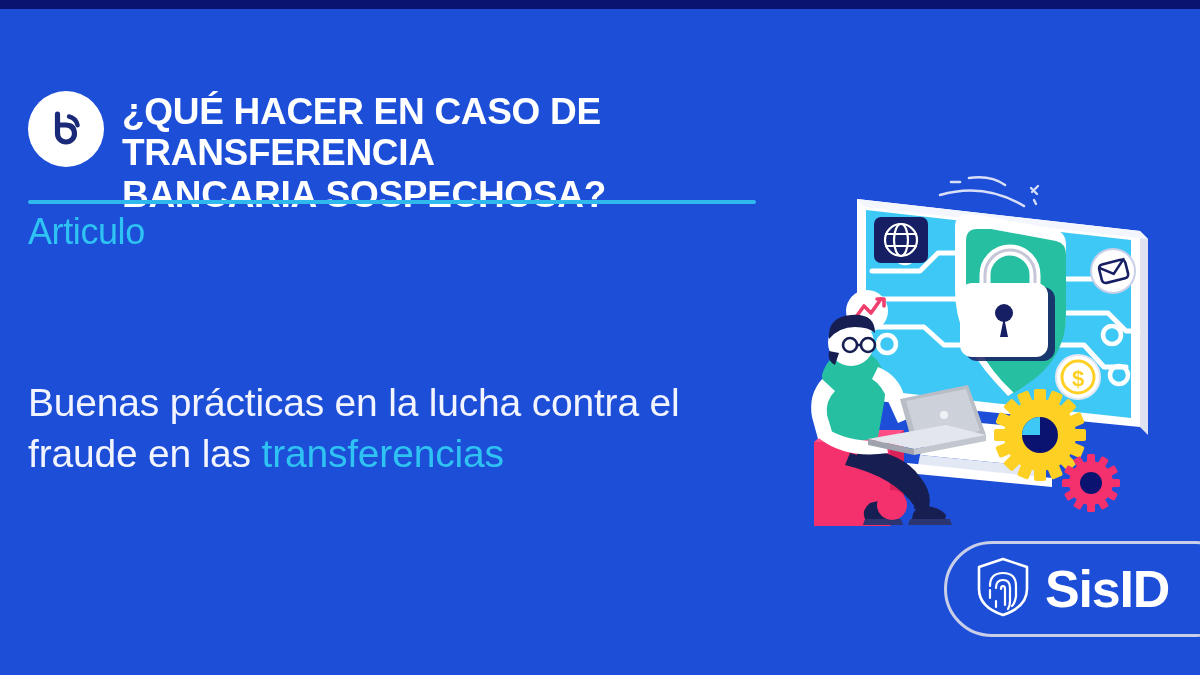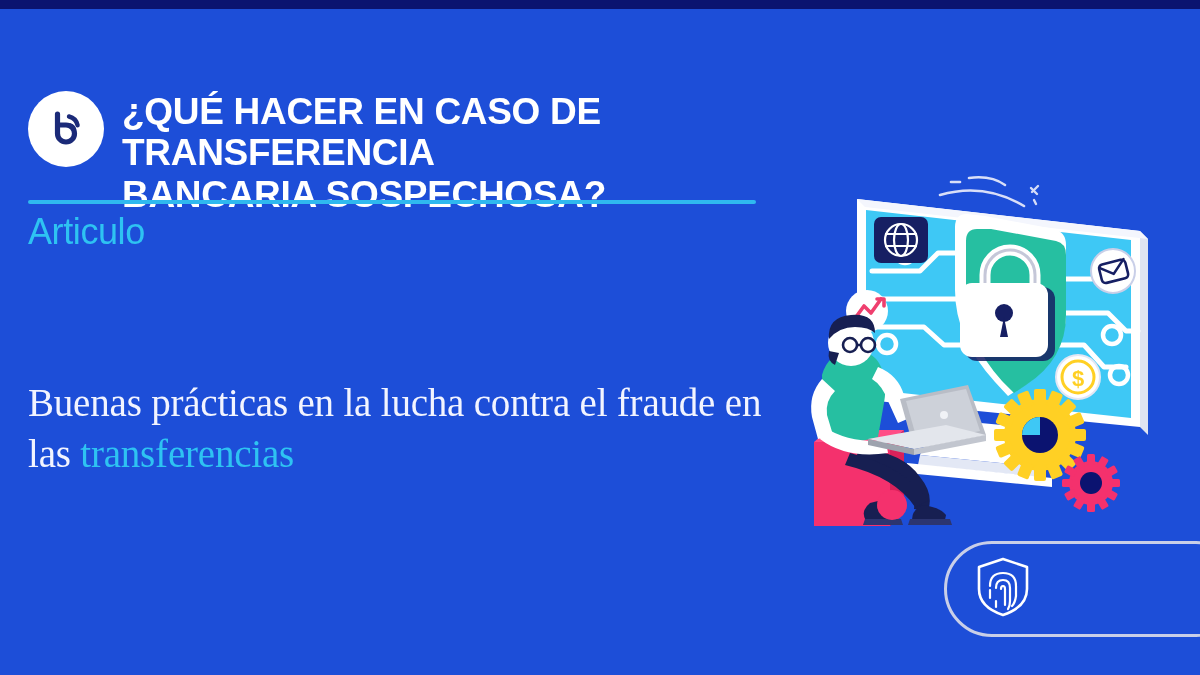--- a/index.html
+++ b/index.html
@@ -68,21 +68,20 @@
   
   #subtitle {
     position:absolute;
     left:28px; top:368px;
     width:740px;
     color:#f2f4ff;
     font-size:39px;
     font-weight:400;
     line-height:1.32;
     letter-spacing:-0.2px;
-    font-family:Liberation Serif, serif;
   }
   #subtitle .hl { color:#2ec3f2; }
 
   
   #sisid-logo {
     position:absolute;
     left:944px; top:532px;
     width:300px; height:96px;
     border:3px solid #c9cfe8;
     border-radius:48px;
@@ -322,15 +321,16 @@
           <path d="M15 30 q0 -13 13 -13 q13 0 13 13 v10"></path>
           <path d="M21 32 q0 -8 7 -8 q7 0 7 8 v13"></path>
           <path d="M26 33 q0 -3 2 -3 q2 0 2 3 v16"></path>
           <path d="M41 40 q-1 7 -4 10"></path>
           <path d="M35 45 q0 5 -2 8"></path>
           <path d="M21 45 v6"></path>
           <path d="M15 34 v8"></path>
         </g>
       </svg>
     </span>
+    <span id="sisid-wordmark">SisID</span>
   </div>
 
 </div>
 
 </body></html>

